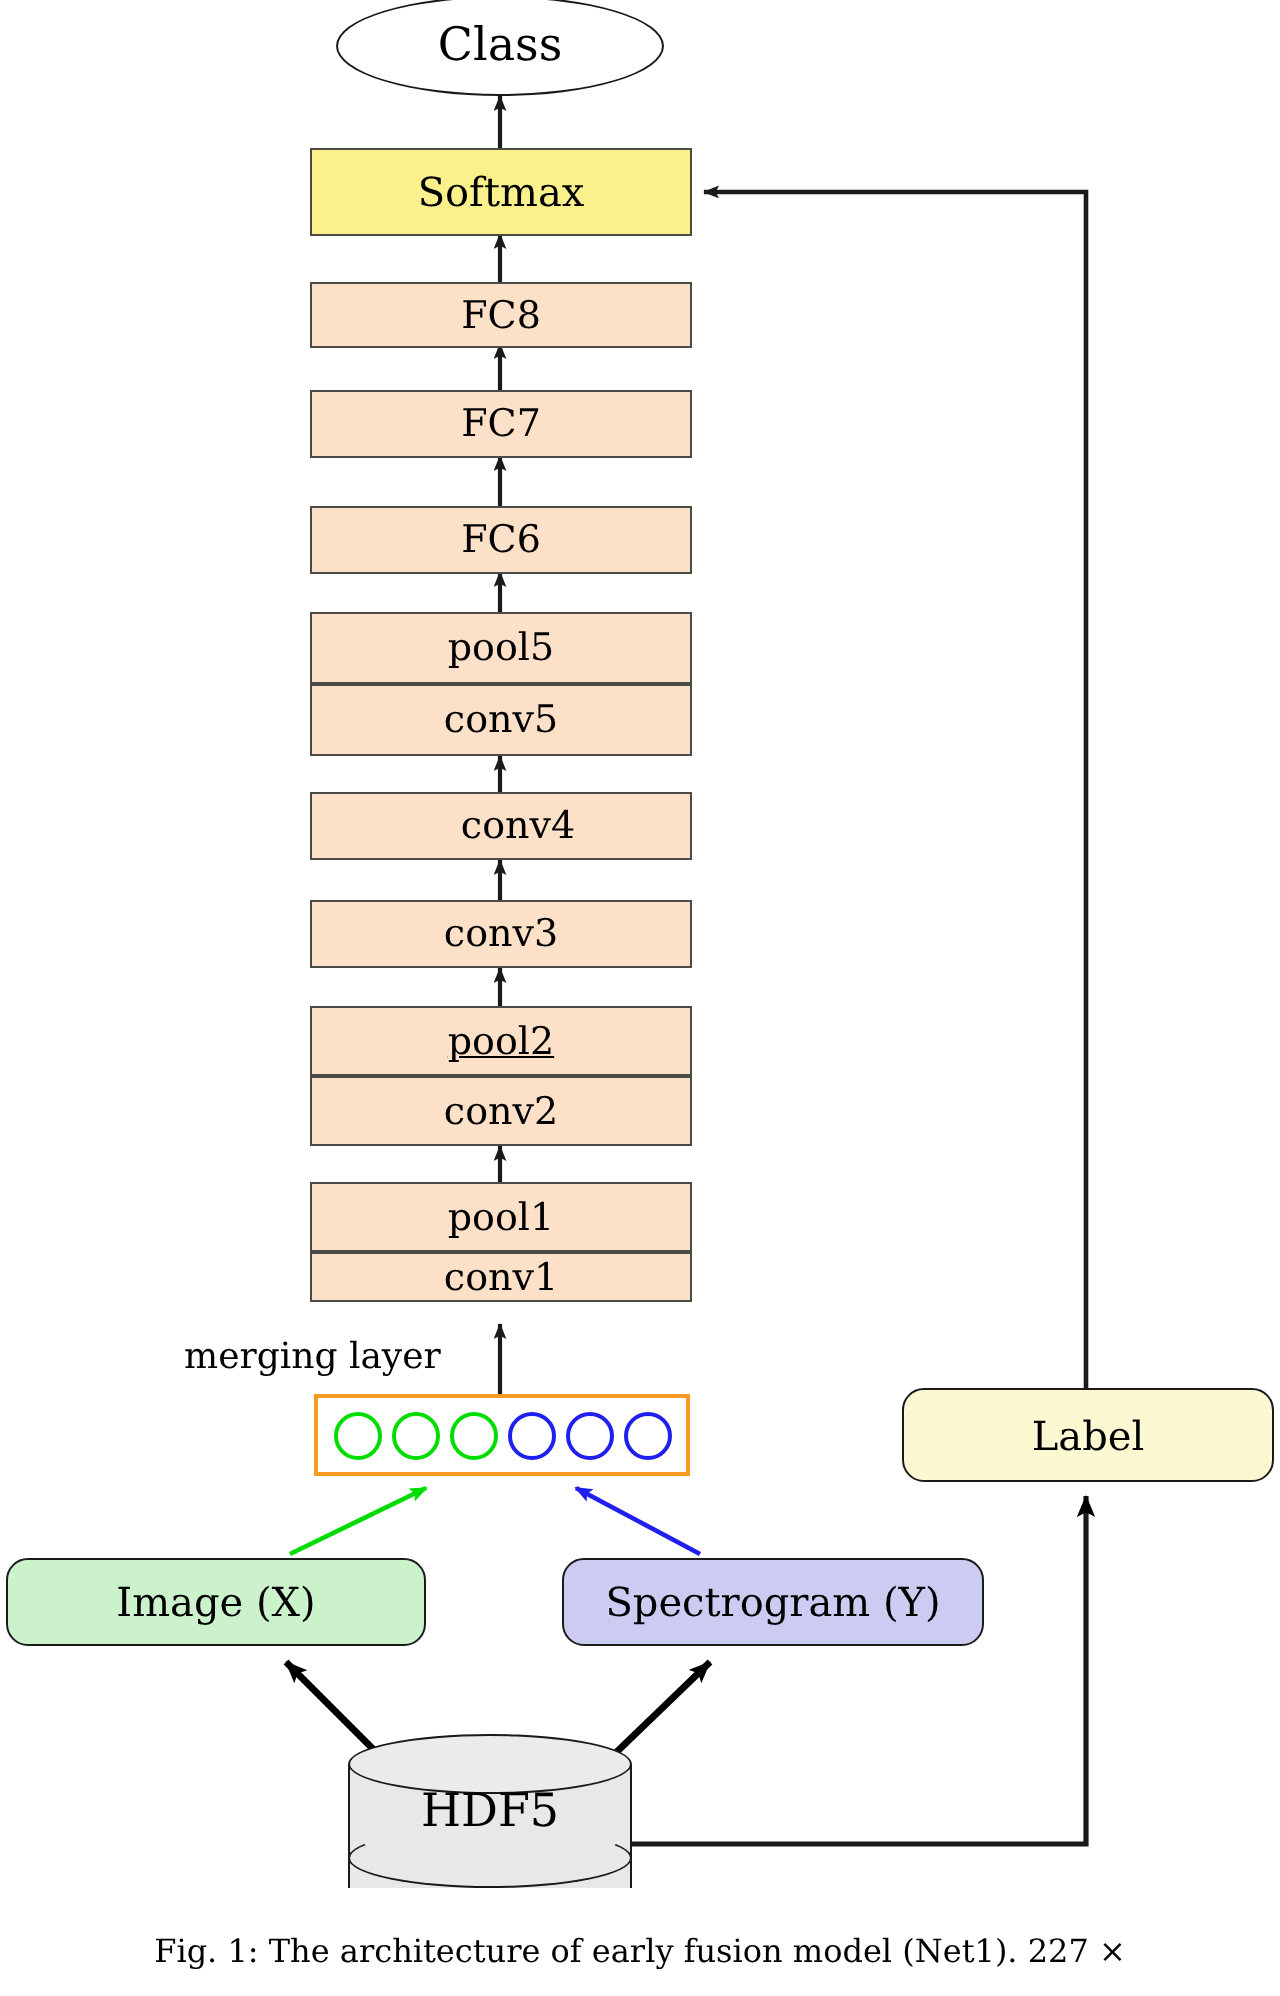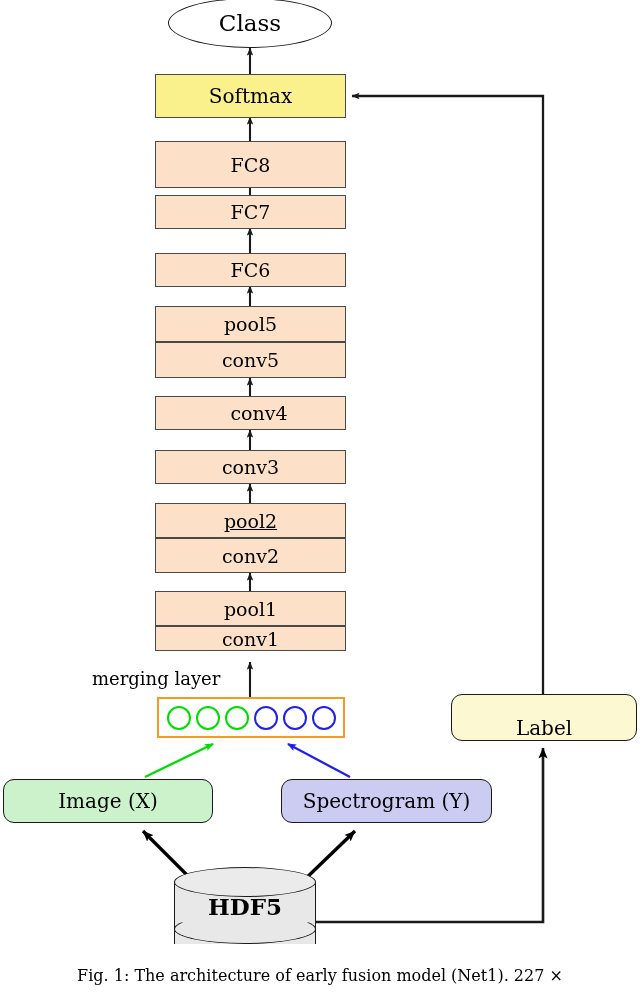--- a/index.html
+++ b/index.html
@@ -84,21 +84,21 @@
   .round-box {
     border: 1.8px solid #1a1a1a;
     border-radius: 11px;
     display: flex; align-items: center; justify-content: center;
     font-size: 20px;
     box-sizing: border-box;
     z-index: 5;
   }
   .round-box.image  { left: 3px;   top: 779px; width: 210px; height: 44px; background: #ccf2cc; }
   .round-box.spect  { left: 281px; top: 779px; width: 211px; height: 44px; background: #ccccf2; }
-  .round-box.label  { left: 451px; top: 694px; width: 186px; height: 47px; background: #fcf8d2; font-size: 20px; align-items: flex-end; }
+  .round-box.label  { left: 451px; top: 694px; width: 186px; height: 47px; background: #fcf8d2; font-size: 20px; }
 
   
   .cylinder {
     left: 174px; top: 867px;
     width: 142px; height: 92px;
     z-index: 5;
   }
   .cyl-body {
     position: absolute;
     left: 0; top: 15px;
@@ -126,21 +126,21 @@
     border: 1.8px solid #1a1a1a;
     border-radius: 50%;
     box-sizing: border-box;
   }
   .cyl-text {
     position: absolute;
     left: 0; top: 26px;
     width: 142px;
     text-align: center;
     font-size: 23px;
-    font-weight: bold;
+    font-weight: normal;
     z-index: 3;
   }
 
   
   .caption {
     left: 0; top: 966px;
     width: 640px;
     text-align: center;
     font-size: 16px;
     white-space: nowrap;
@@ -193,21 +193,21 @@
 </svg>
 
 <div class="abs class-ellipse">
   <span>Class</span>
 </div>
 
 <div class="abs layer-box softmax" style="top:74px; height:44px;">
   <span>Softmax</span>
 </div>
 
-<div class="abs layer-box" style="top:141px; height:47px;">
+<div class="abs layer-box" style="top:141px; height:33px;">
   <span>FC8</span>
 </div>
 
 <div class="abs layer-box" style="top:195px; height:34px;">
   <span>FC7</span>
 </div>
 
 <div class="abs layer-box" style="top:253px; height:34px;">
   <span>FC6</span>
 </div>

